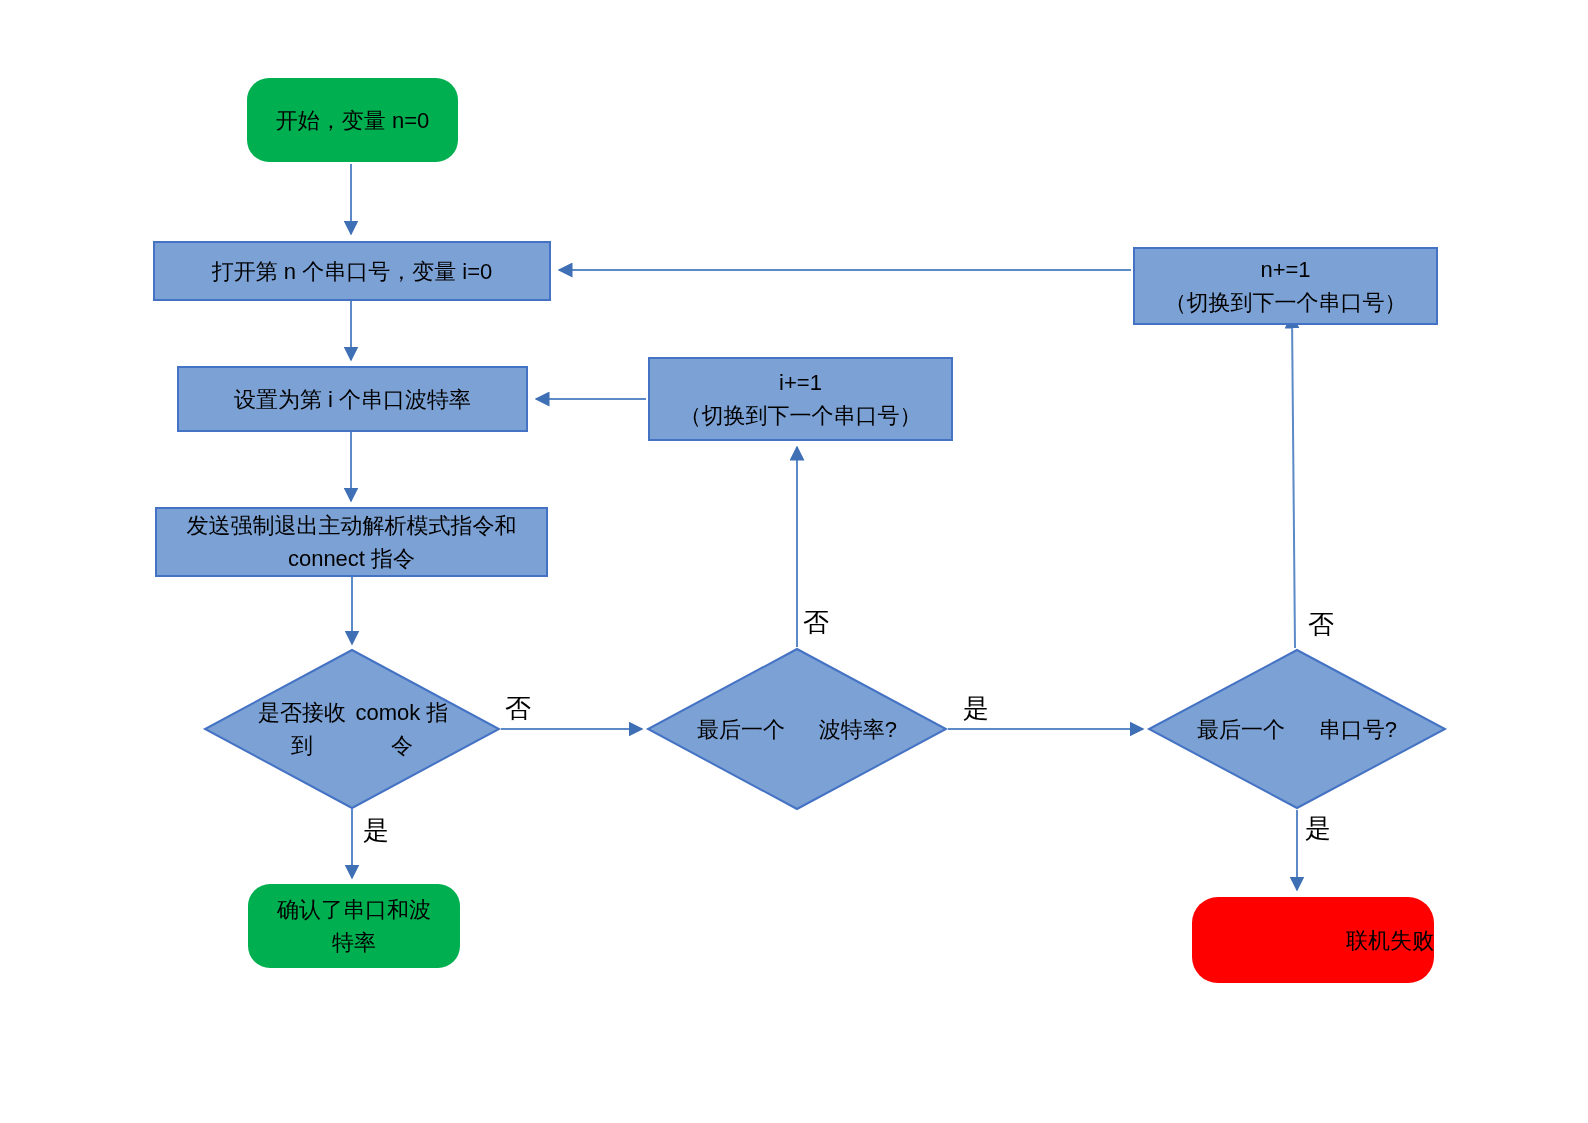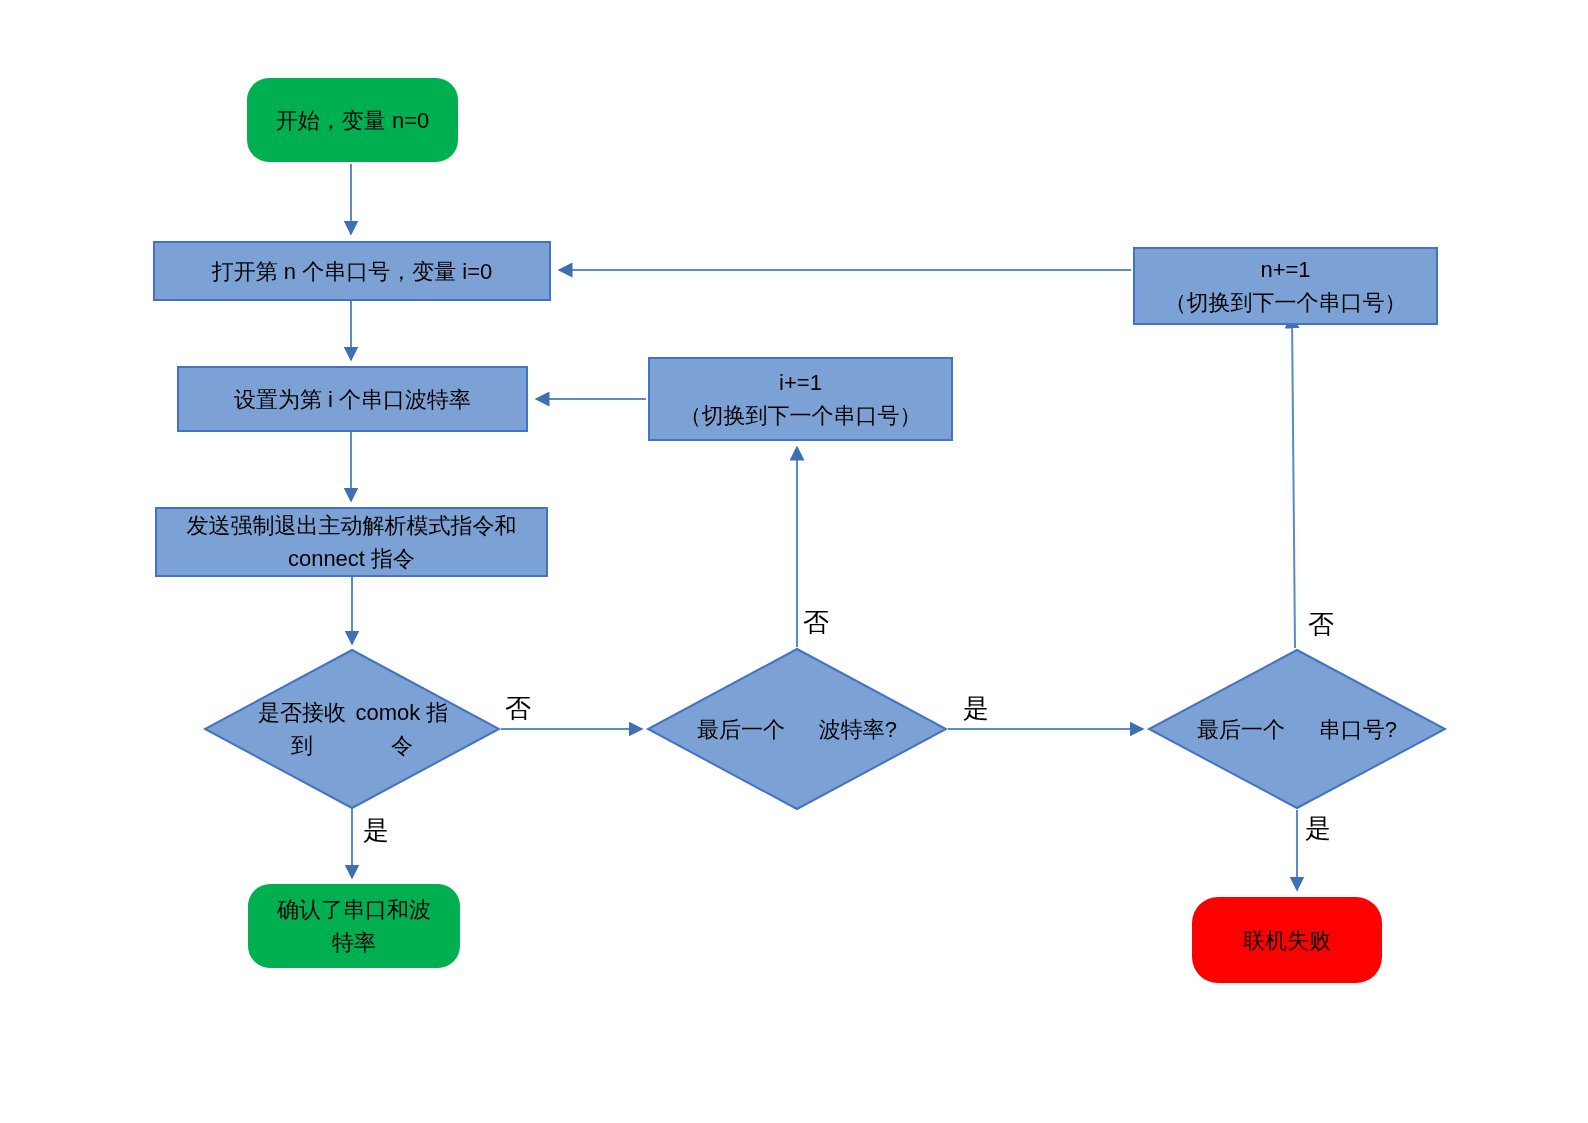--- a/index.html
+++ b/index.html
@@ -55,21 +55,21 @@
     font-size:26px;line-height:28px;
   }
   
   .n-start    {left:247px; top:78px;  width:211px; height:84px;}
   .n-open     {left:153px; top:241px; width:398px; height:60px;}
   .n-baud     {left:177px; top:366px; width:351px; height:66px;}
   .n-send     {left:155px; top:507px; width:393px; height:70px;}
   .n-inci     {left:648px; top:357px; width:305px; height:84px;}
   .n-incn     {left:1133px;top:247px; width:305px; height:78px;}
   .n-confirm  {left:248px; top:884px; width:212px; height:84px;}
-  .n-fail     {left:1192px;top:897px; width:190px; height:86px;}
+  .n-fail     {left:1192px;top:897px; width:242px; height:86px;align-items:flex-end;}
   .d1-label{left:253px; top:696px; width:200px; height:66px;}
   .d2-label{left:697px; top:696px; width:200px; height:66px;}
   .d3-label{left:1197px;top:696px; width:200px; height:66px;}
   .l-no1 {left:505px; top:694px;}
   .l-yes1{left:363px; top:816px;}
   .l-no2 {left:803px; top:608px;}
   .l-yes2{left:963px; top:694px;}
   .l-no3 {left:1308px;top:610px;}
   .l-yes3{left:1305px;top:814px;}
 </style>

